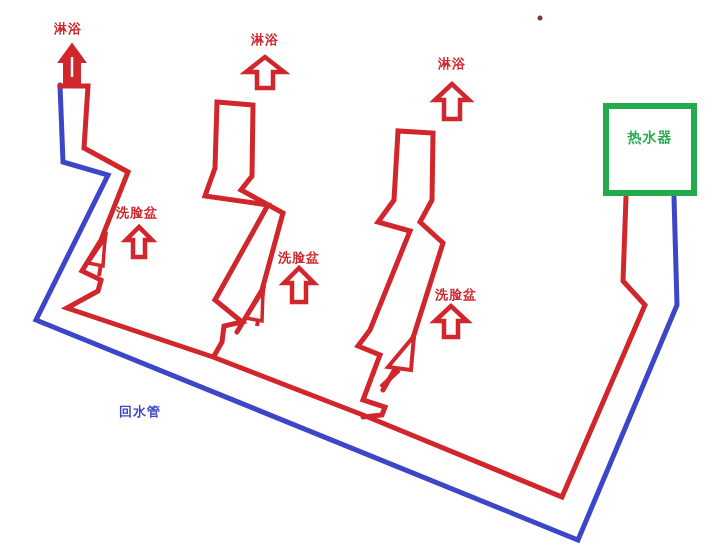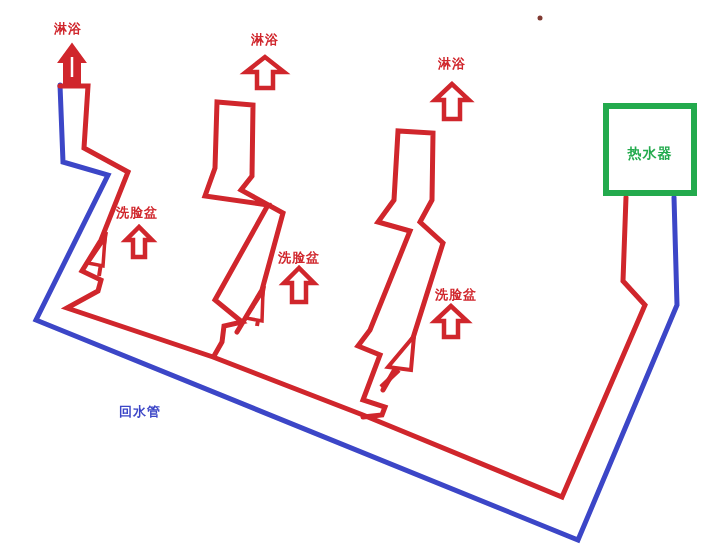--- a/index.html
+++ b/index.html
@@ -38,21 +38,21 @@
     width: 82px;
     height: 81px;
     border: 6px solid var(--heater-green, #23aa4d);
     background: #ffffff;
     text-align: center;
     padding-top: 0;
   }
   #heater-box .lbl.heater {
     position: static;
     display: block;
-    margin-top: 36px;
+    margin-top: 20px;
   }
 </style>
 </head>
 <body>
 
 <div id="canvas">
 
   <svg width="718" height="549" viewBox="0 0 718 549">
 
     <polyline points="60,85 63,162 108,175 36,320 578,540 677,305 674,197" fill="none" style="stroke:var(--return-water)" stroke-width="5" stroke-linecap="round" stroke-linejoin="miter"></polyline>

